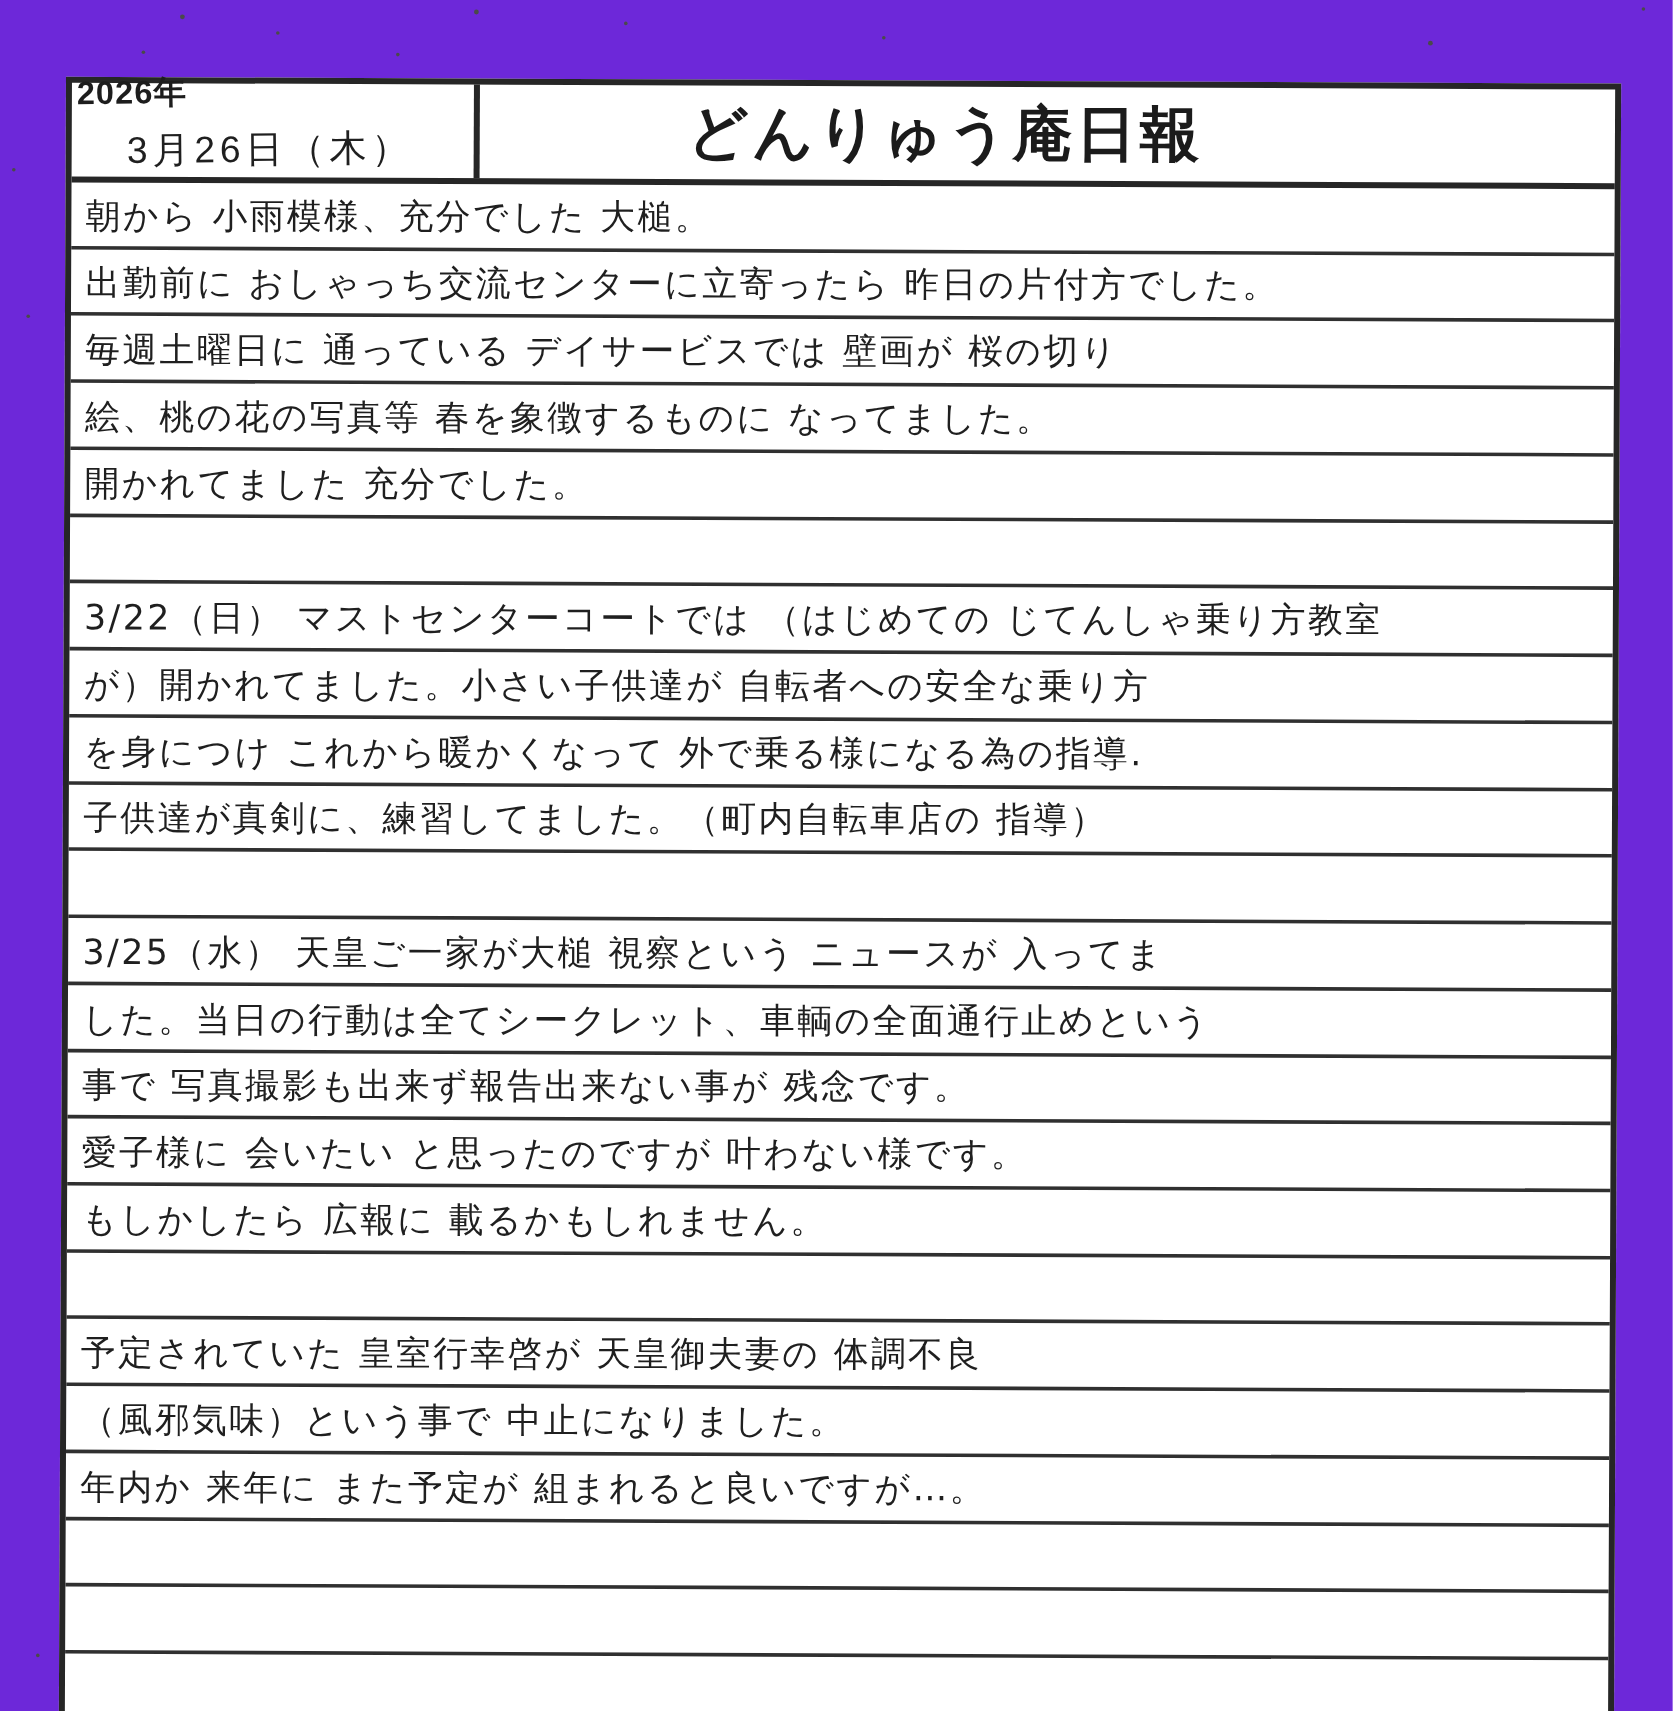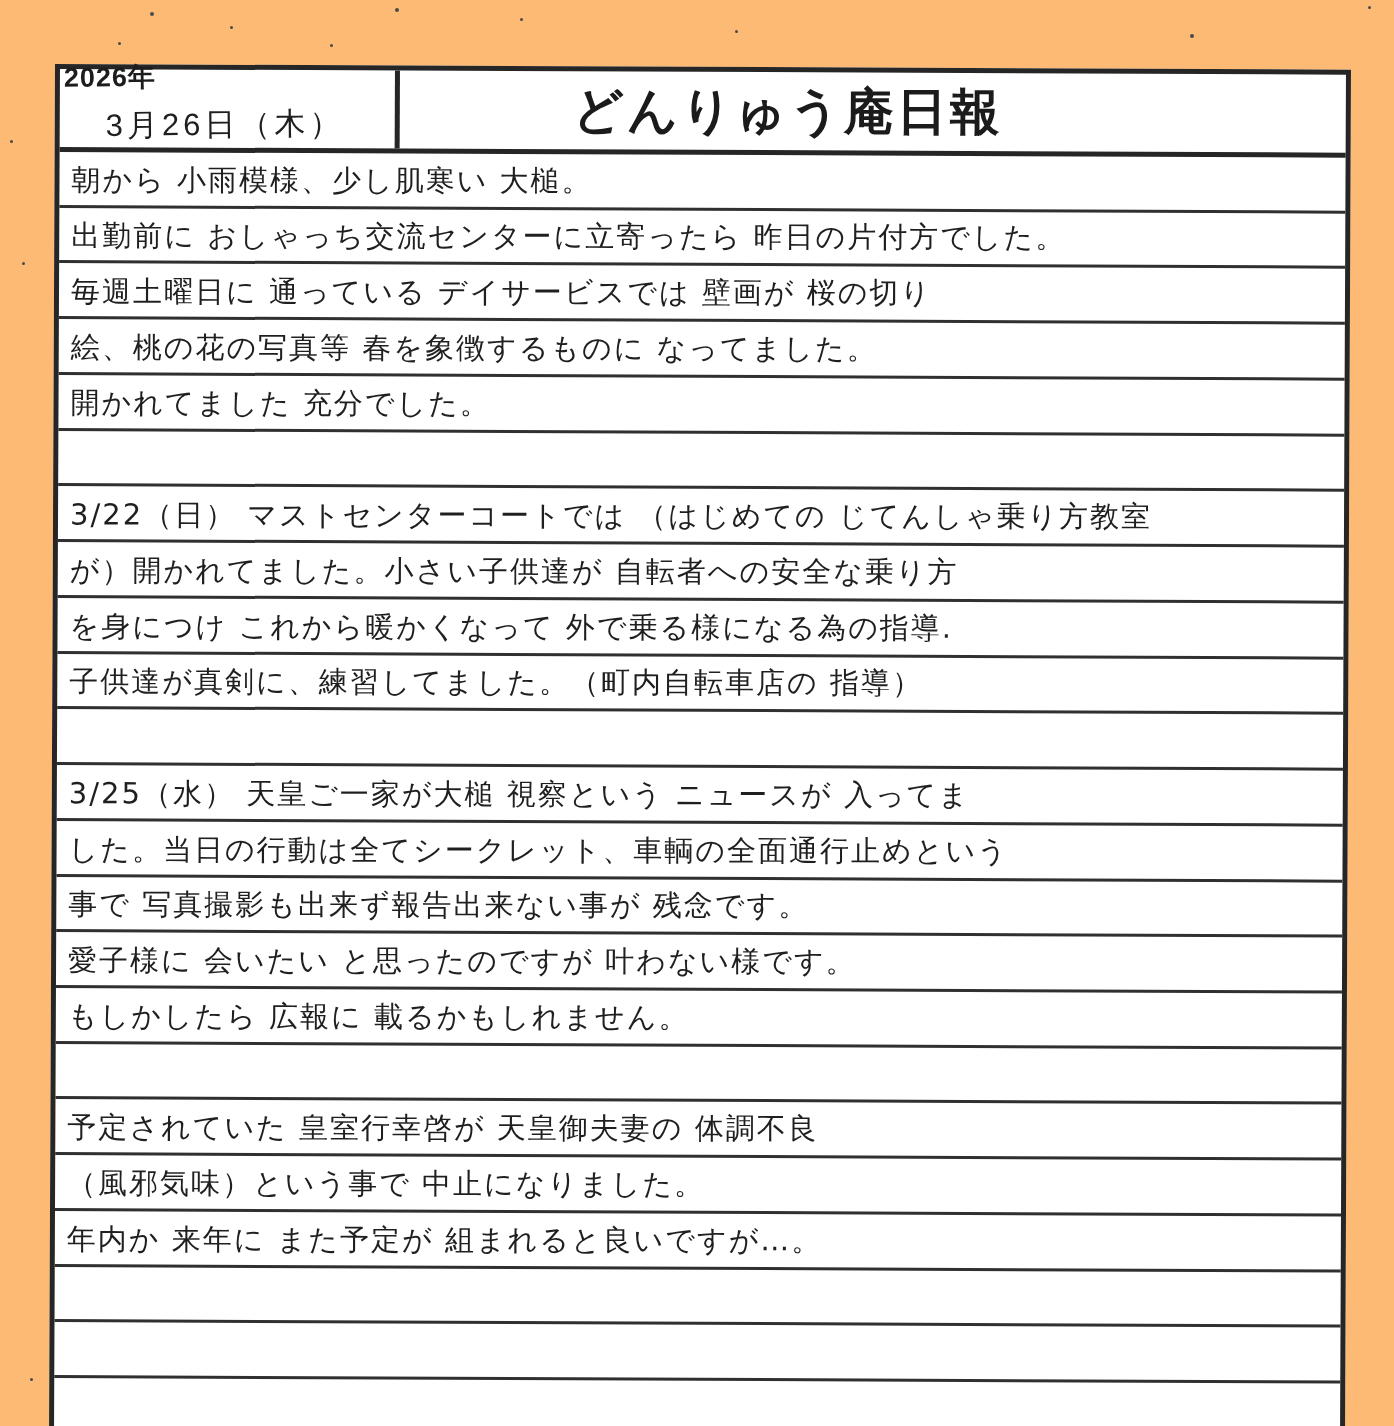--- a/index.html
+++ b/index.html
@@ -8,21 +8,21 @@
     width: 1394px;
     height: 1426px;
     overflow: hidden;
     background: #ffffff;
     font-family: "Liberation Sans", "DejaVu Sans", sans-serif;
   }
   .scan {
     position: relative;
     width: 1394px;
     height: 1426px;
-    background: #fdba74;
+    background: #6d28d9;
   }
   
   .speck {
     position: absolute;
     background: #4a4a4a;
     border-radius: 50%;
   }
   
   .sheet {
     position: absolute;
@@ -128,21 +128,21 @@
   <div class="sheet">
     <div class="header-row">
       <div class="date-cell">
         <span class="year">2026年</span>
         <span class="date">3月26日（木）</span>
       </div>
       <div class="title-cell">どんりゅう庵日報</div>
     </div>
     <div class="body-rows">
       <div class="line-row">
-          <span class="hw">朝から 小雨模様、少し肌寒い 大槌。</span>
+          <span class="hw">朝から 小雨模様、充分でした 大槌。</span>
         </div>
       <div class="line-row">
           <span class="hw">出勤前に おしゃっち交流センターに立寄ったら 昨日の片付方でした。</span>
         </div>
       <div class="line-row">
           <span class="hw">毎週土曜日に 通っている デイサービスでは 壁画が 桜の切り</span>
         </div>
       <div class="line-row">
           <span class="hw">絵、桃の花の写真等 春を象徴するものに なってました。</span>
         </div>

